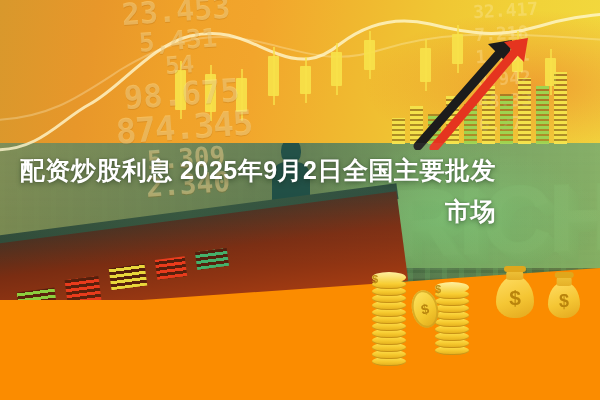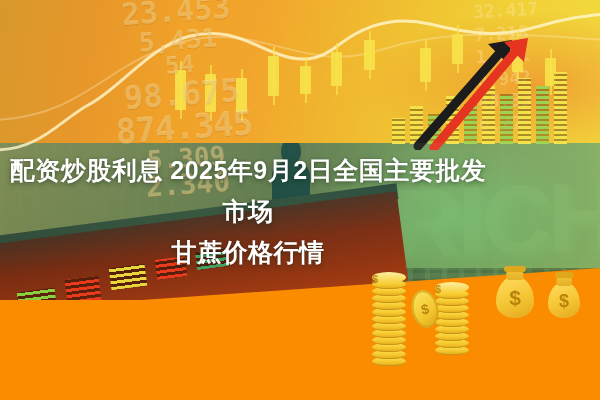--- a/index.html
+++ b/index.html
@@ -207,21 +207,21 @@
   .barchart{position:absolute;}
   .bar{
     position:absolute;bottom:0;
     background-image:repeating-linear-gradient(0deg,
       currentColor 0px,currentColor 3px, rgba(0,0,0,.28) 3px, rgba(0,0,0,.28) 5px);
   }
 
   
   .title-wrap{
     position:absolute;left:0;top:150px;width:496px;
-    text-align:center;
+    text-align:right;
     color:#ffffff;
     font-weight:bold;
     font-size:25px;
     line-height:41px;
     letter-spacing:.5px;
     text-shadow:0 2px 5px rgba(20,40,20,.45), 0 0 2px rgba(0,0,0,.25);
     user-select:none;
   }
   .title-wrap .l2{display:block;}
 
@@ -388,16 +388,15 @@
         <div class="neck"></div>
         <div class="tie"></div>
         <div class="sym" style="font-size: 18px;">$</div>
       </div>
     </div>
 
   <div class="veil"></div>
 
   <div class="title-wrap">
     <span class="l1">配资炒股利息 2025年9月2日全国主要批发市场</span>
-    <span class="l2">甘蔗价格行情</span>
   </div>
 
 </div>
 
 </body></html>

